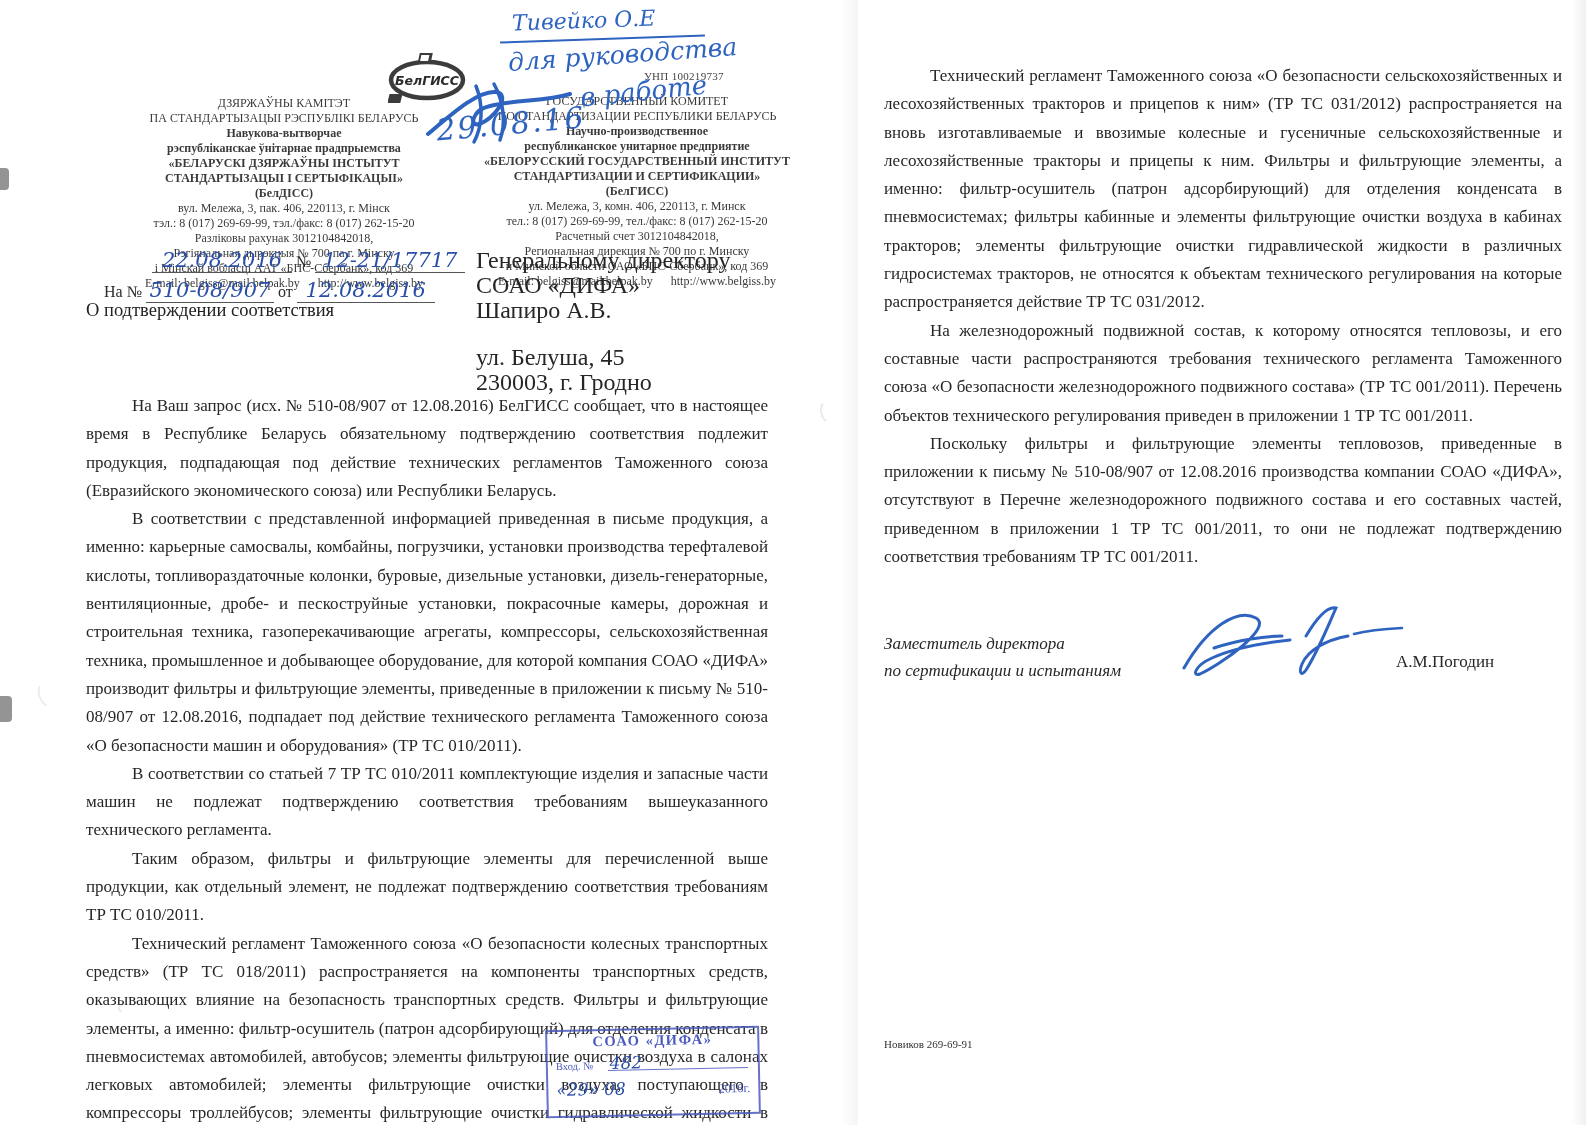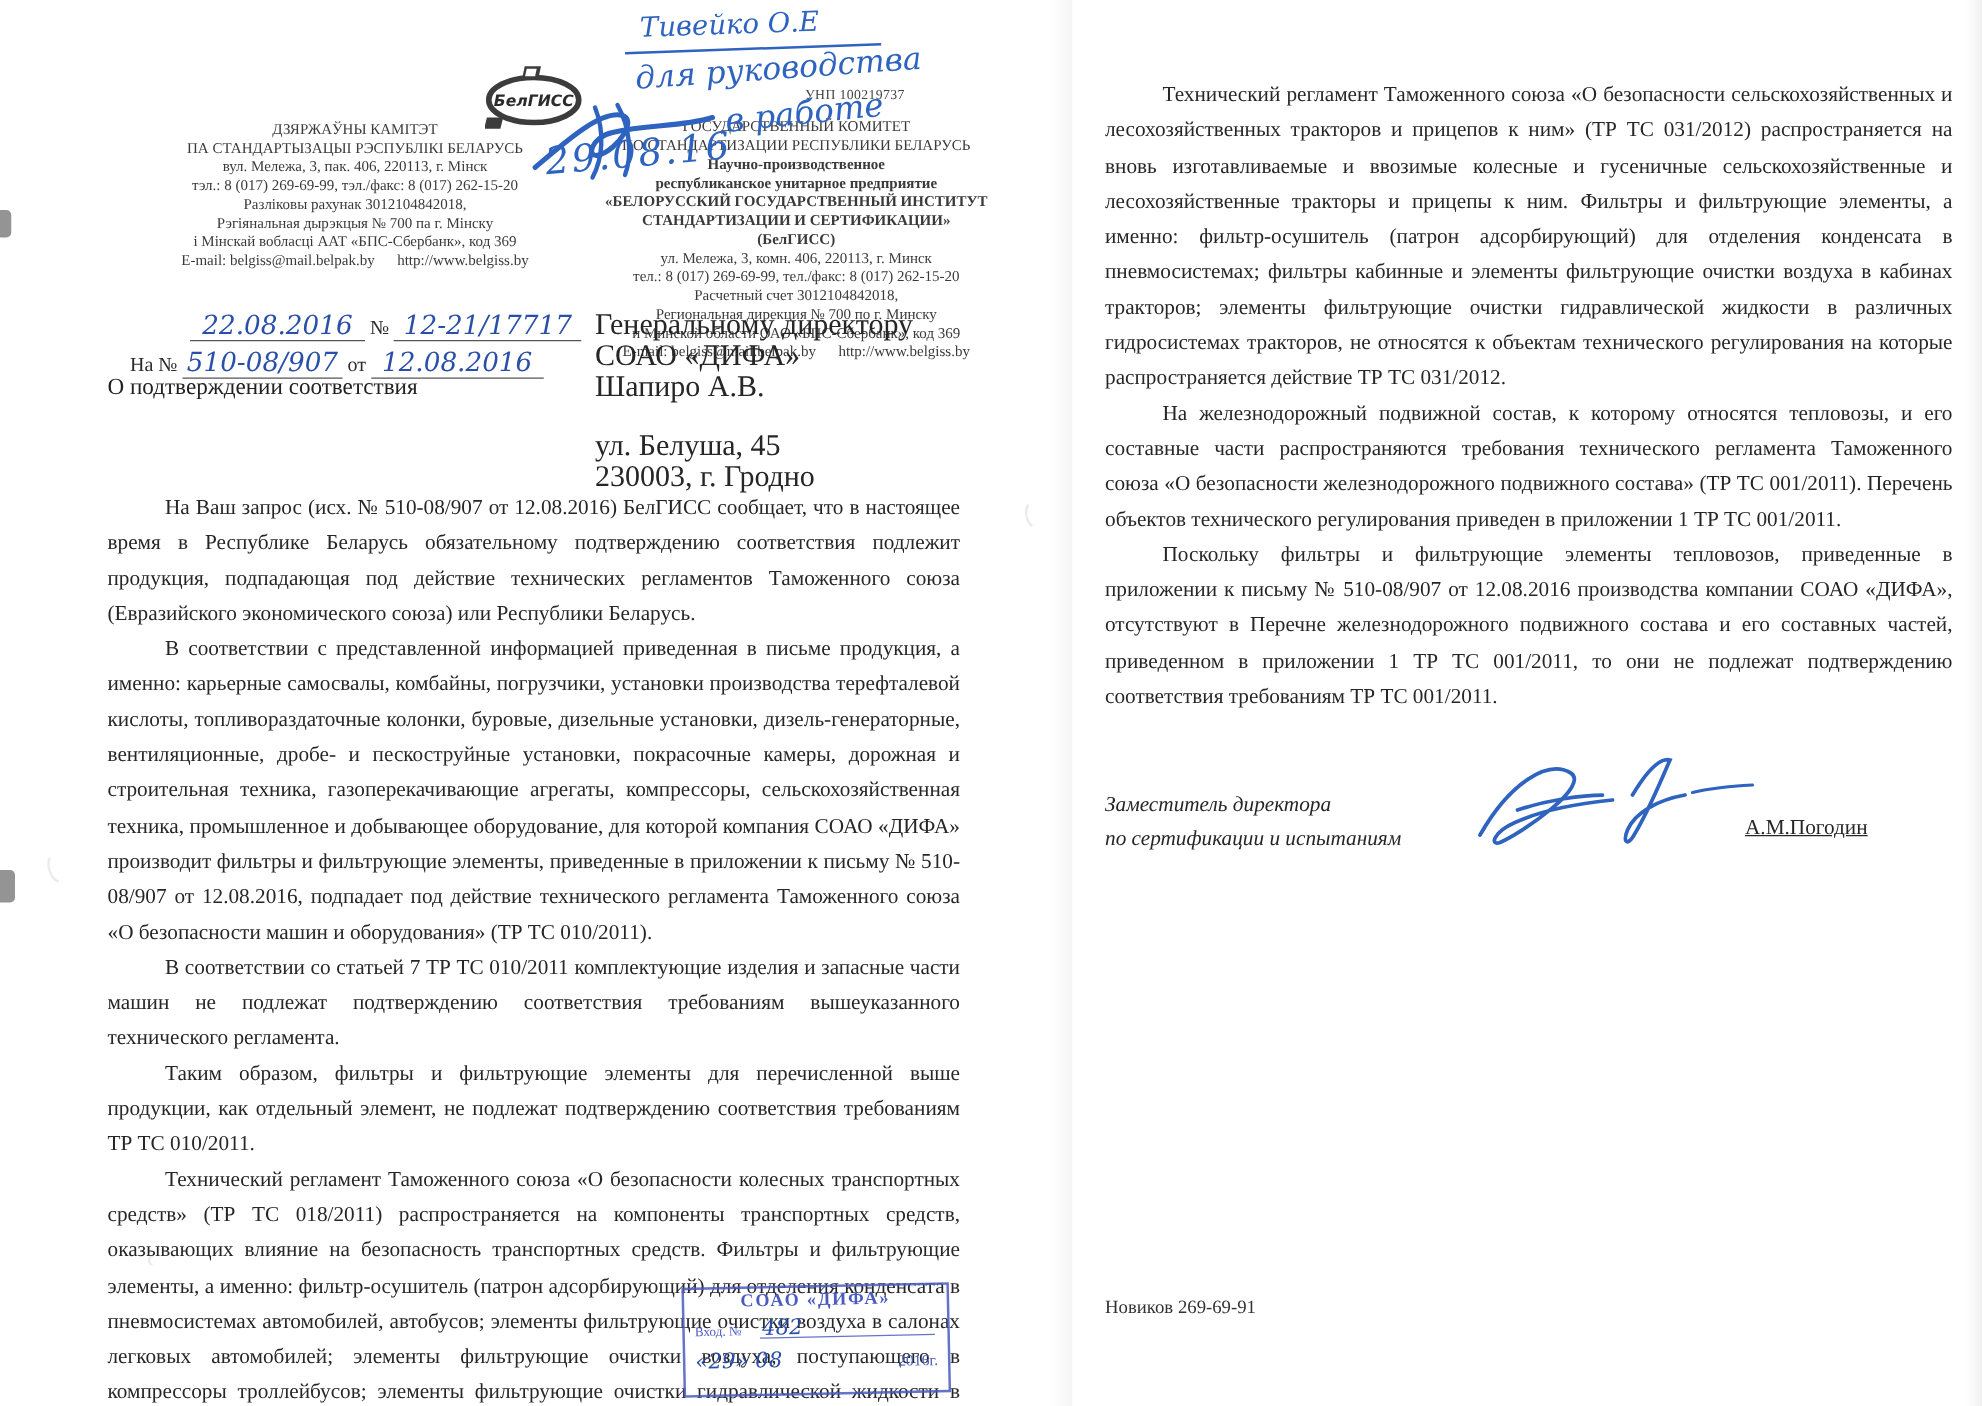--- a/index.html
+++ b/index.html
@@ -60,24 +60,24 @@
            color:#4a5bc0; padding:2px 8px 4px 8px; background:rgba(255,255,255,0.0); }
   .stamp-org { text-align:center; font-size:14.5px; letter-spacing:1.5px; font-weight:bold;
                font-family:"Liberation Serif", serif; }
   .stamp-row { position:relative; margin-top:3px; font-size:10.5px; }
   .stamp-line { position:absolute; left:52px; right:2px; bottom:2px; height:1.5px; background:rgba(74,91,192,.85); }
   .stamp-hw { font-family:"DejaVu Serif", serif; font-style:italic; color:#2a4fa8; font-size:17px; }
   .stamp-year-row { position:relative; margin-top:6px; font-size:12.5px; display:flex; justify-content:space-between; align-items:flex-end; }
 
   
   .sig-title { position:absolute; left:884px; top:630px; font-size:17px; line-height:27px; color:#262626;font-style:italic; }
-  .sig-name  { position:absolute; left:1396px; top:652px; font-size:17px; color:#262626;text-decoration:underline; }
+  .sig-name  { position:absolute; left:1396px; top:652px; font-size:17px; color:#262626; }
   .sig-svg   { position:absolute; left:1178px; top:596px; }
   .res-svg   { position:absolute; left:424px; top:72px; }
-  .footer-exec { position:absolute; left:884px; top:1038px; font-size:15px; color:#333; }
+  .footer-exec { position:absolute; left:884px; top:1038px; font-size:11px; color:#333; }
 </style>
 </head>
 <body>
 
 <div id="scan">
 
   <div class="fold"></div>
   <div class="page1-shadow"></div>
   <div class="edge-right"></div>
   <div class="edge-mark" style="left:0; top:168px; width:9px; height:22px;"></div>
@@ -95,20 +95,27 @@
       <text x="39" y="33" text-anchor="middle" font-family="DejaVu Sans, sans-serif" font-style="italic" font-weight="bold" font-size="12.5" fill="#2b2b2b">БелГИСС</text>
     </svg>
   </div>
 
   <div class="unp">УНП 100219737</div>
 
   <div class="hdr-col hdr-left">
     <div class="top-lines">
         <div>ДЗЯРЖАЎНЫ КАМІТЭТ</div>
         <div>ПА СТАНДАРТЫЗАЦЫІ РЭСПУБЛІКІ БЕЛАРУСЬ</div>
+      </div>
+    <div class="bold-lines">
+        <div>Навукова-вытворчае</div>
+        <div>рэспубліканскае ўнітарнае прадпрыемства</div>
+        <div>«БЕЛАРУСКІ ДЗЯРЖАЎНЫ ІНСТЫТУТ</div>
+        <div>СТАНДАРТЫЗАЦЫІ І СЕРТЫФІКАЦЫІ»</div>
+        <div>(БелДІСС)</div>
       </div>
     <div class="detail-lines">
         <div>вул. Мележа, 3, пак. 406, 220113, г. Мінск</div>
         <div>тэл.: 8 (017) 269-69-99, тэл./факс: 8 (017) 262-15-20</div>
         <div>Разліковы рахунак 3012104842018,</div>
         <div>Рэгіянальная дырэкцыя № 700 па г. Мінску</div>
         <div>і Мінскай вобласці ААТ «БПС-Сбербанк», код 369</div>
         <div>E-mail: belgiss@mail.belpak.by &nbsp;&nbsp;&nbsp;&nbsp; http://www.belgiss.by</div>
       </div>
   </div>

